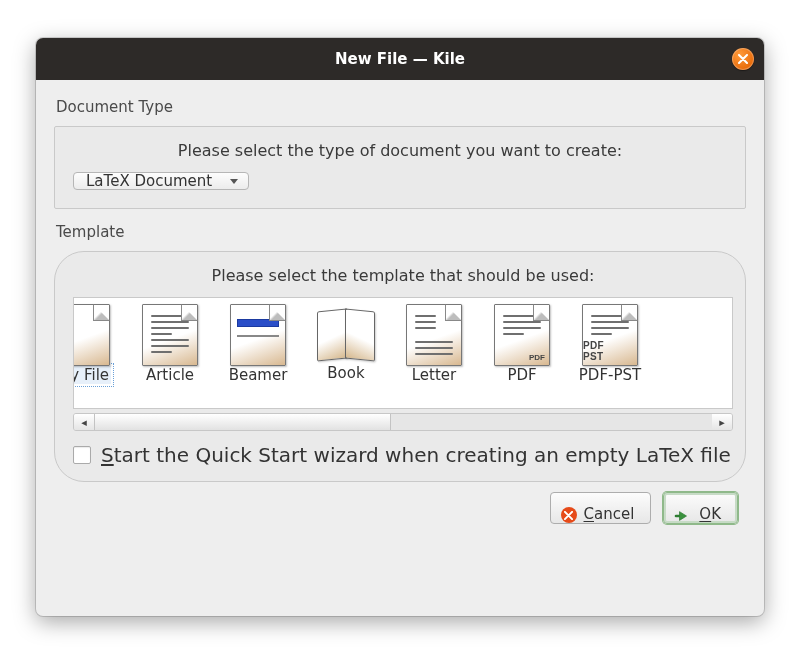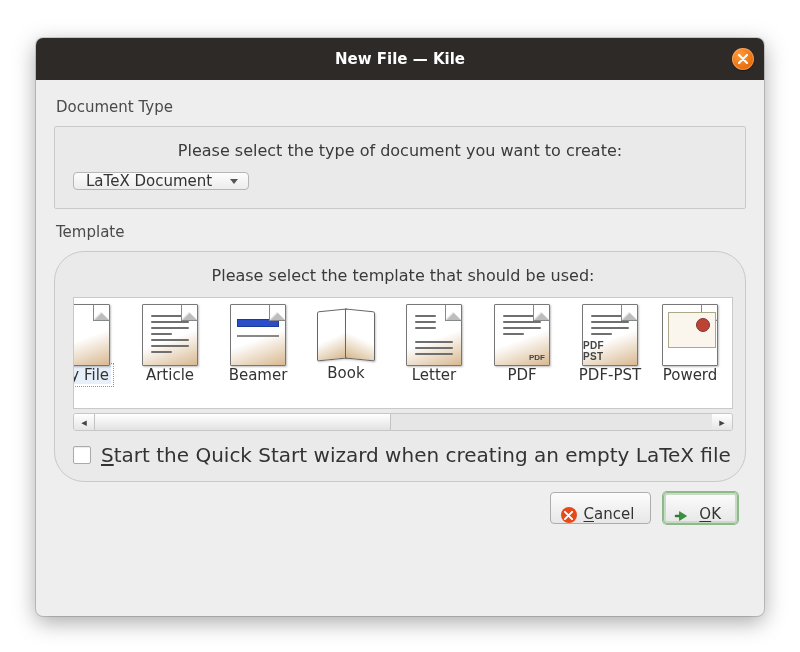--- a/index.html
+++ b/index.html
@@ -333,28 +333,20 @@
                   <i></i>
                   <i></i>
                   <i class="short"></i>
                 </div>
             <span class="pst-badge">PDF PST</span>
           </div>
             </div>
           <span class="tlabel">PDF-PST</span>
         </div>
 
-        <div class="template-item last-clip">
-          <div class="thumb powerd">
-              <div class="sheet" style="background:#fff"></div>
-            <div class="screen"></div>
-              <div class="dot"></div>
-          </div>
-          <span class="tlabel">Powerd</span>
-        </div>
 
       </div>
 
       <div class="hscroll">
         <div class="arrow">◂</div>
         <div class="track">
           <div class="thumb-bar"></div>
         </div>
         <div class="arrow">▸</div>
       </div>

